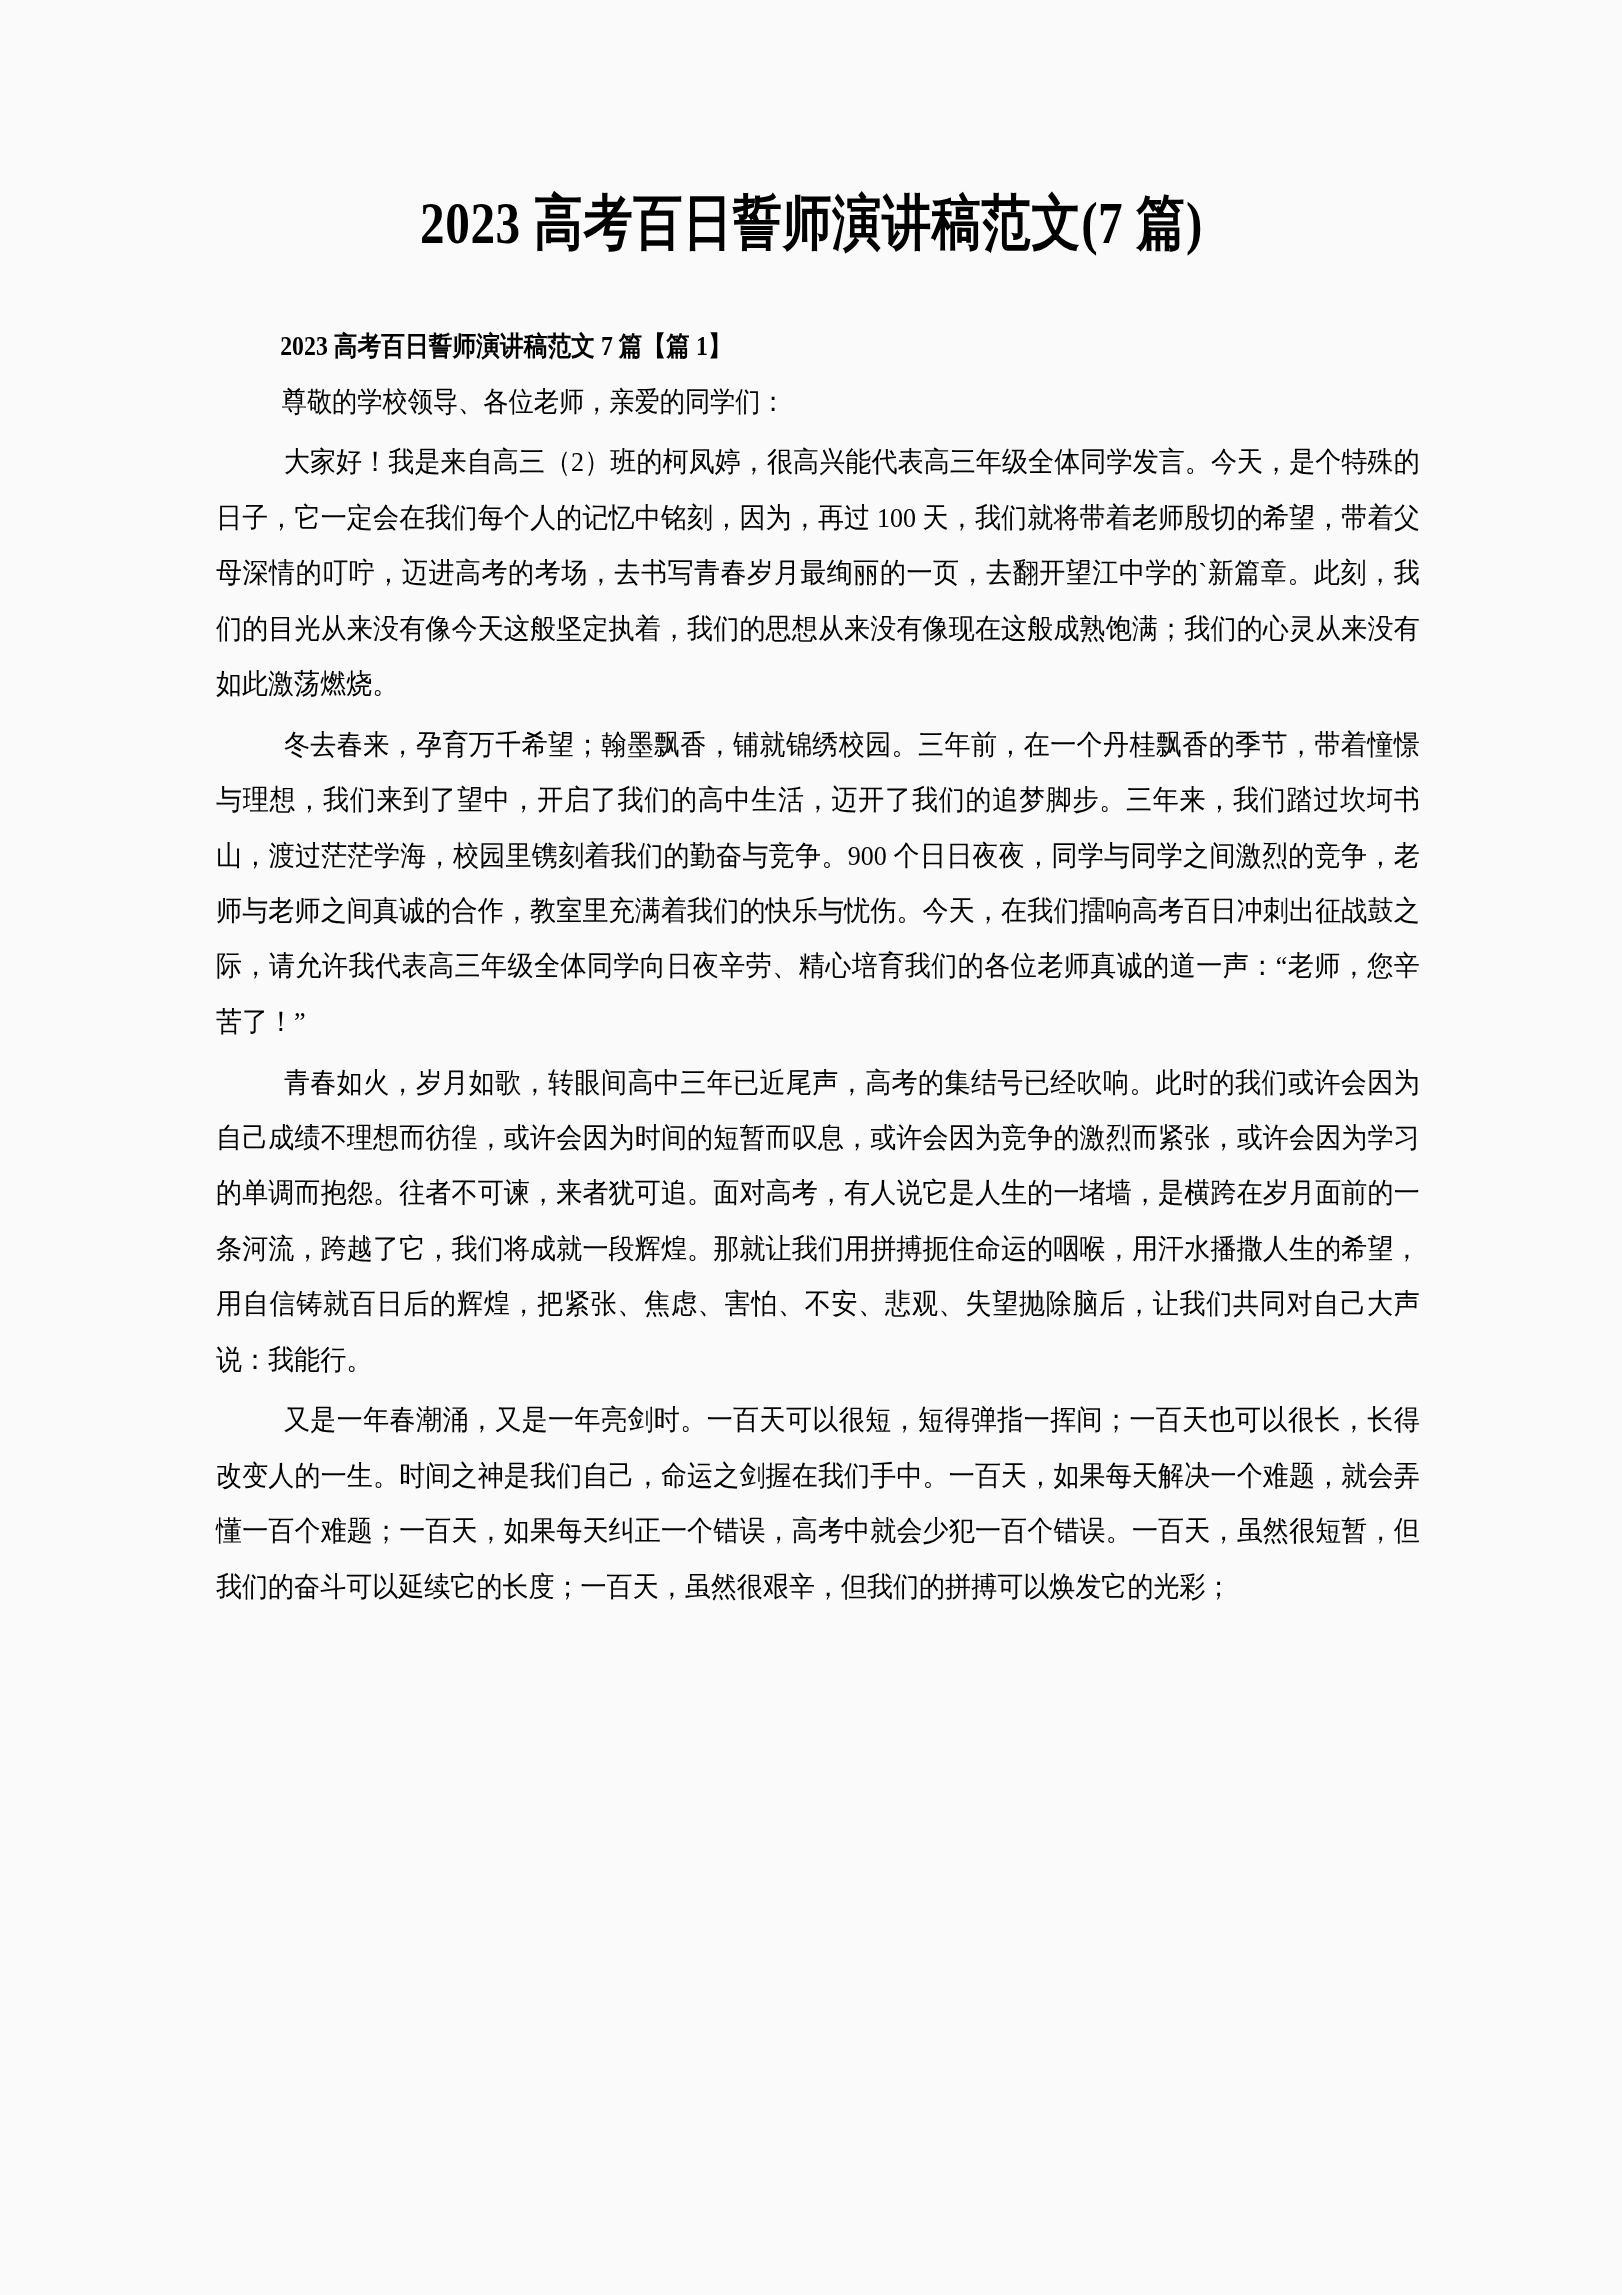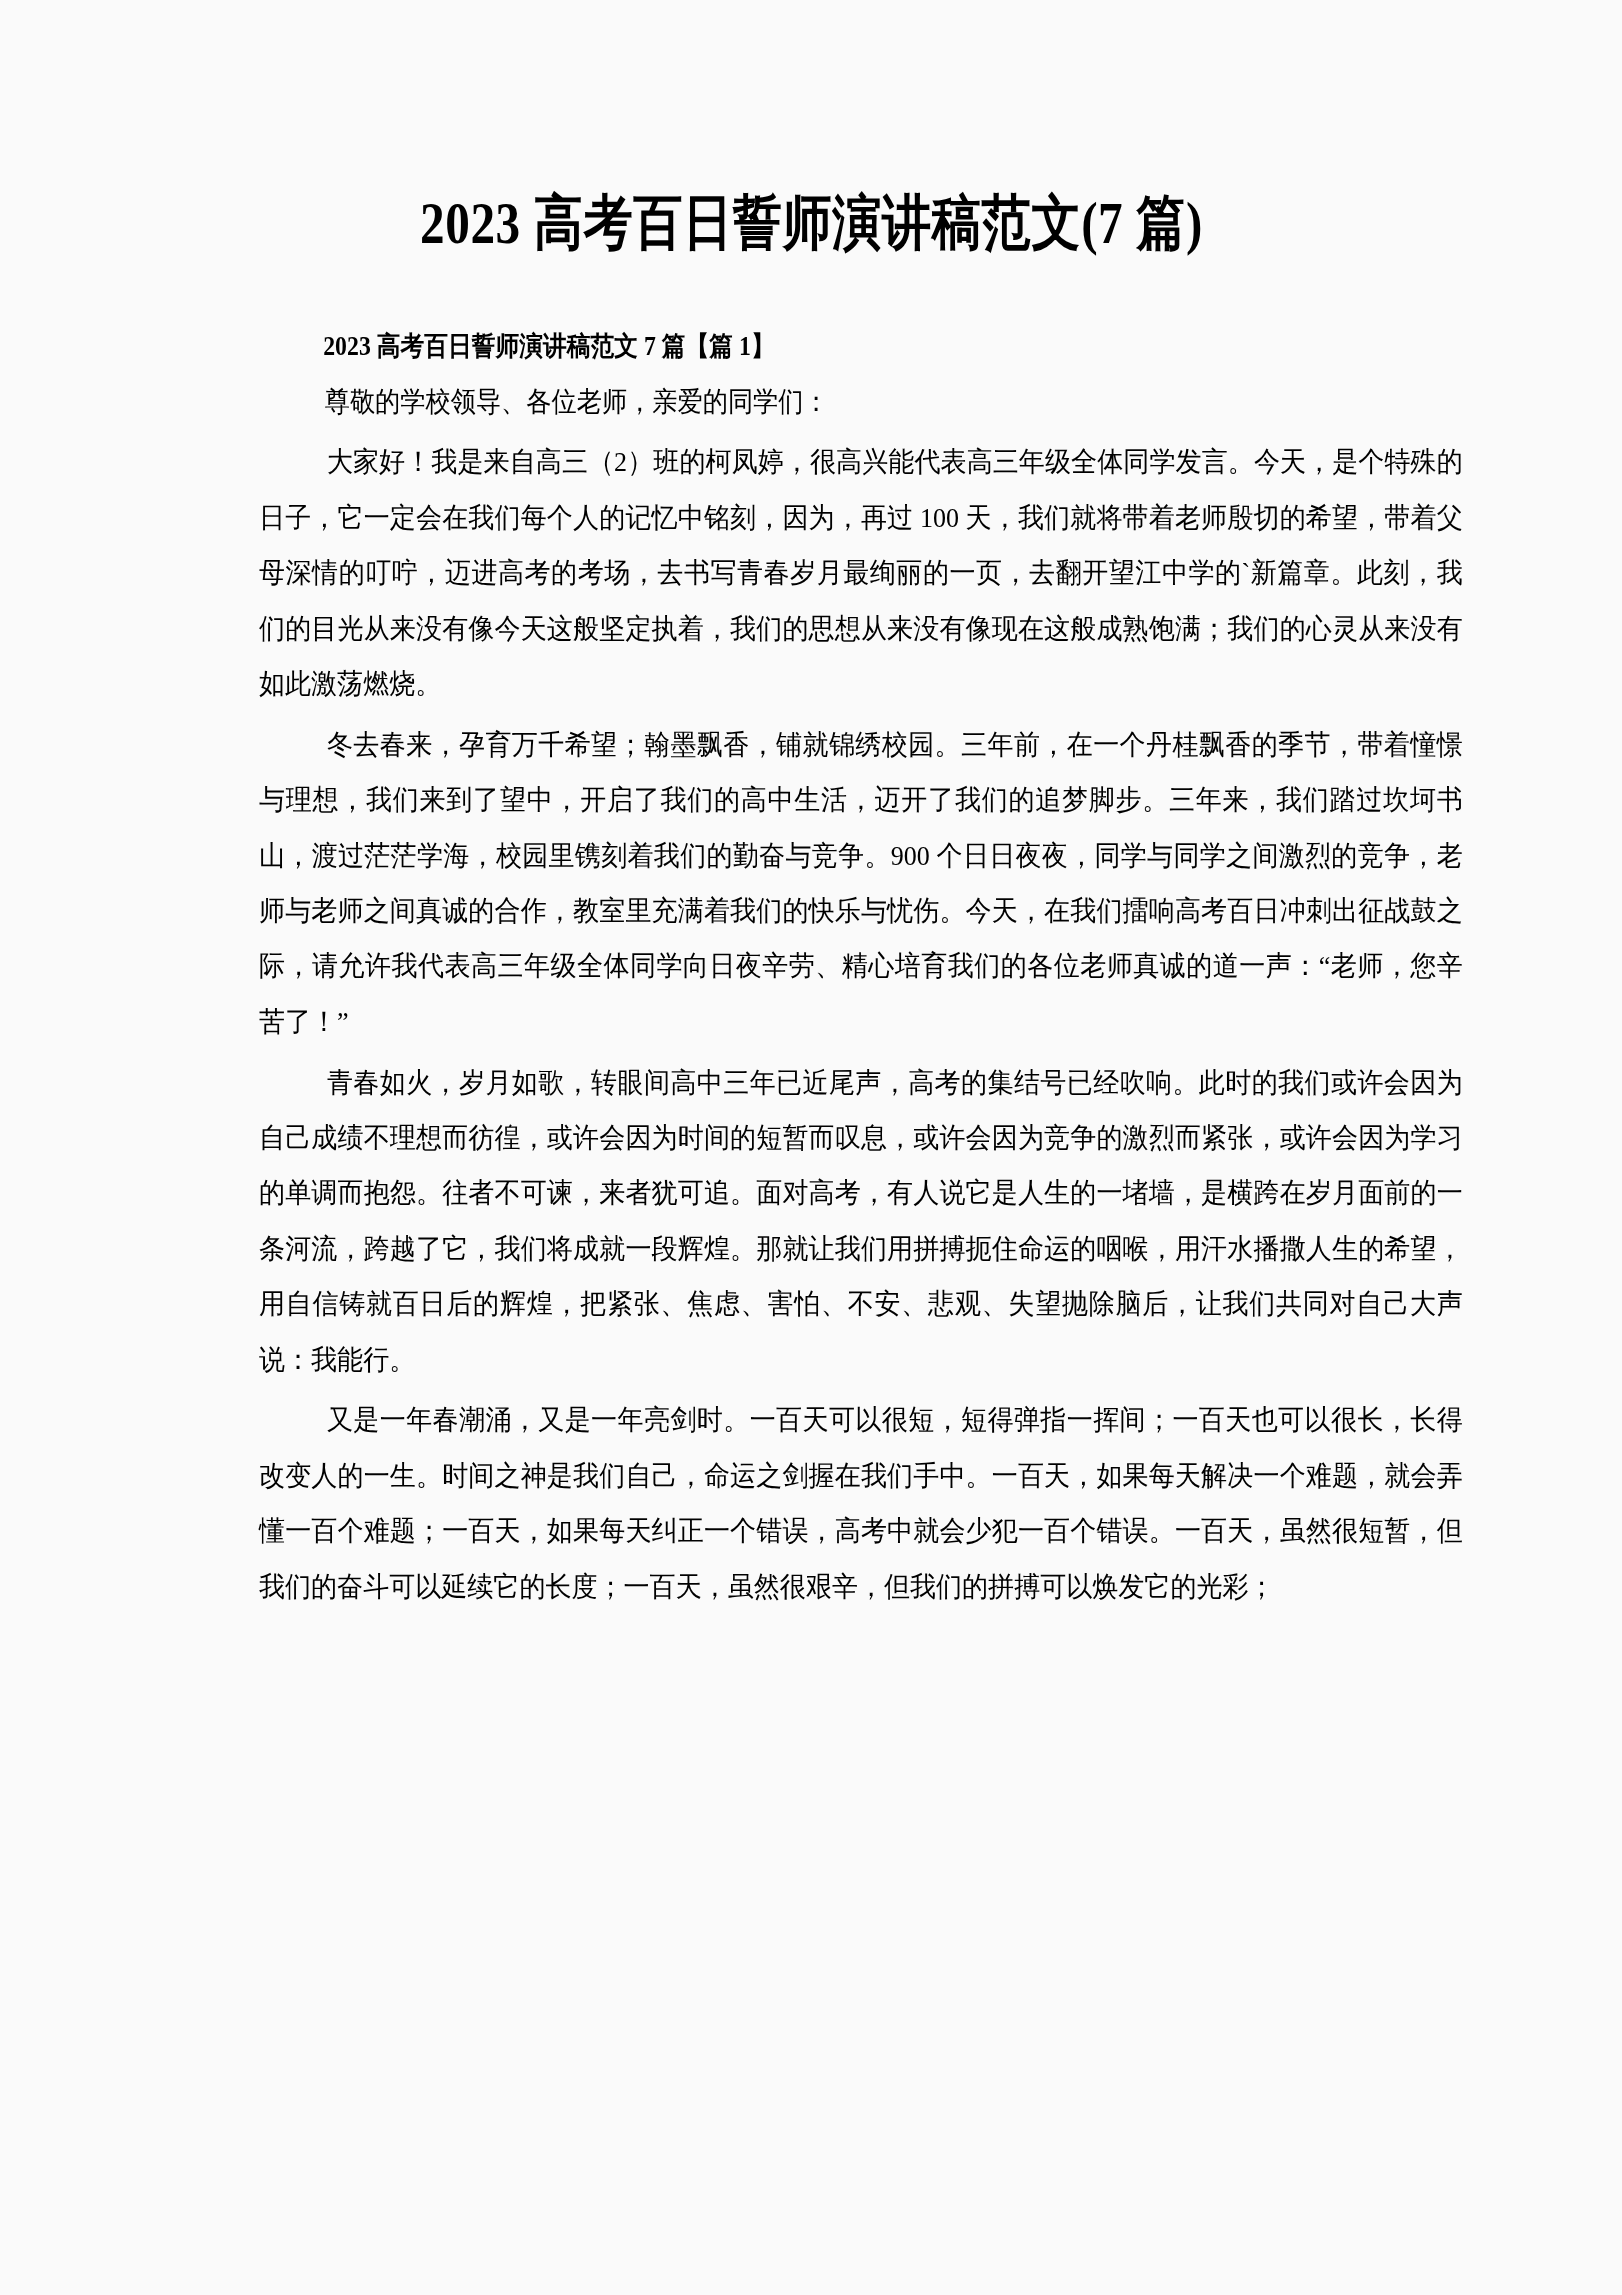--- a/index.html
+++ b/index.html
@@ -37,21 +37,20 @@
     letter-spacing: 0.7px;
     transform: scaleX(0.82);
     transform-origin: center top;
     white-space: nowrap;
   }
   .body-block {
     position: absolute;
     top: 327px;
     left: 216px;
     width: 1204px;
-    margin-left: 43px;
   }
   .subtitle {
     font-family: "Liberation Serif", "DejaVu Serif", serif;
     font-weight: 700;
     font-size: 27px;
     line-height: 1.45;
     margin: 0 0 14.4px 0;
     padding-left: 73px;
     transform: scaleX(0.88);
     transform-origin: left top;

